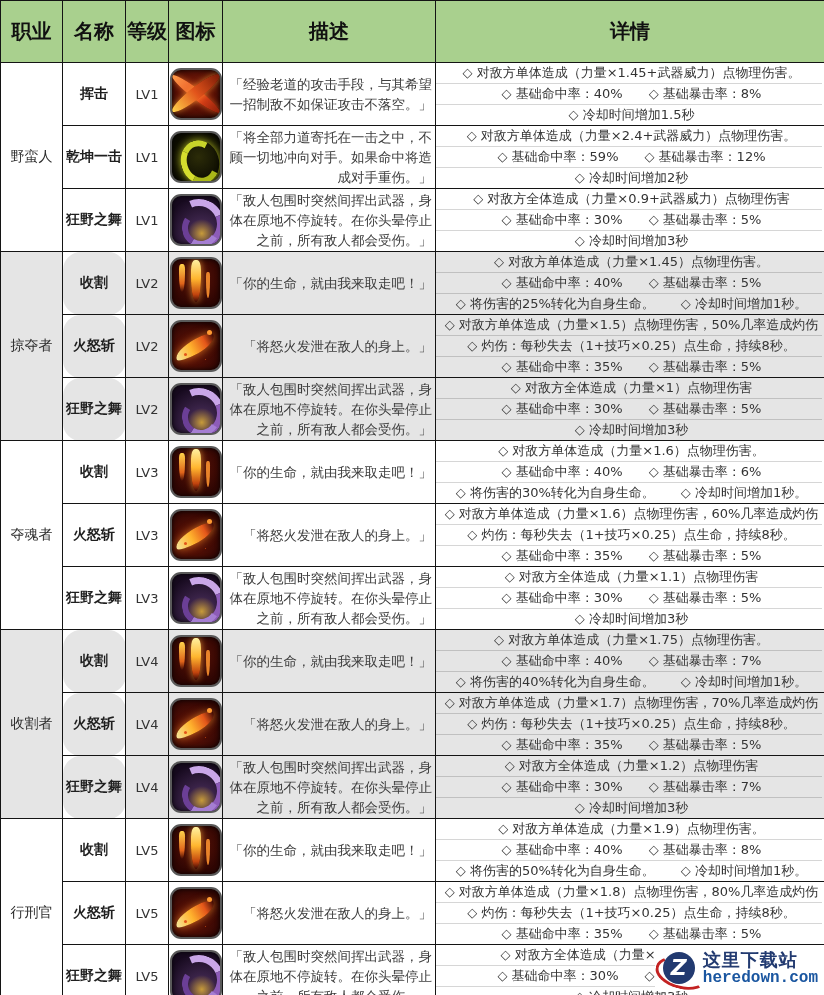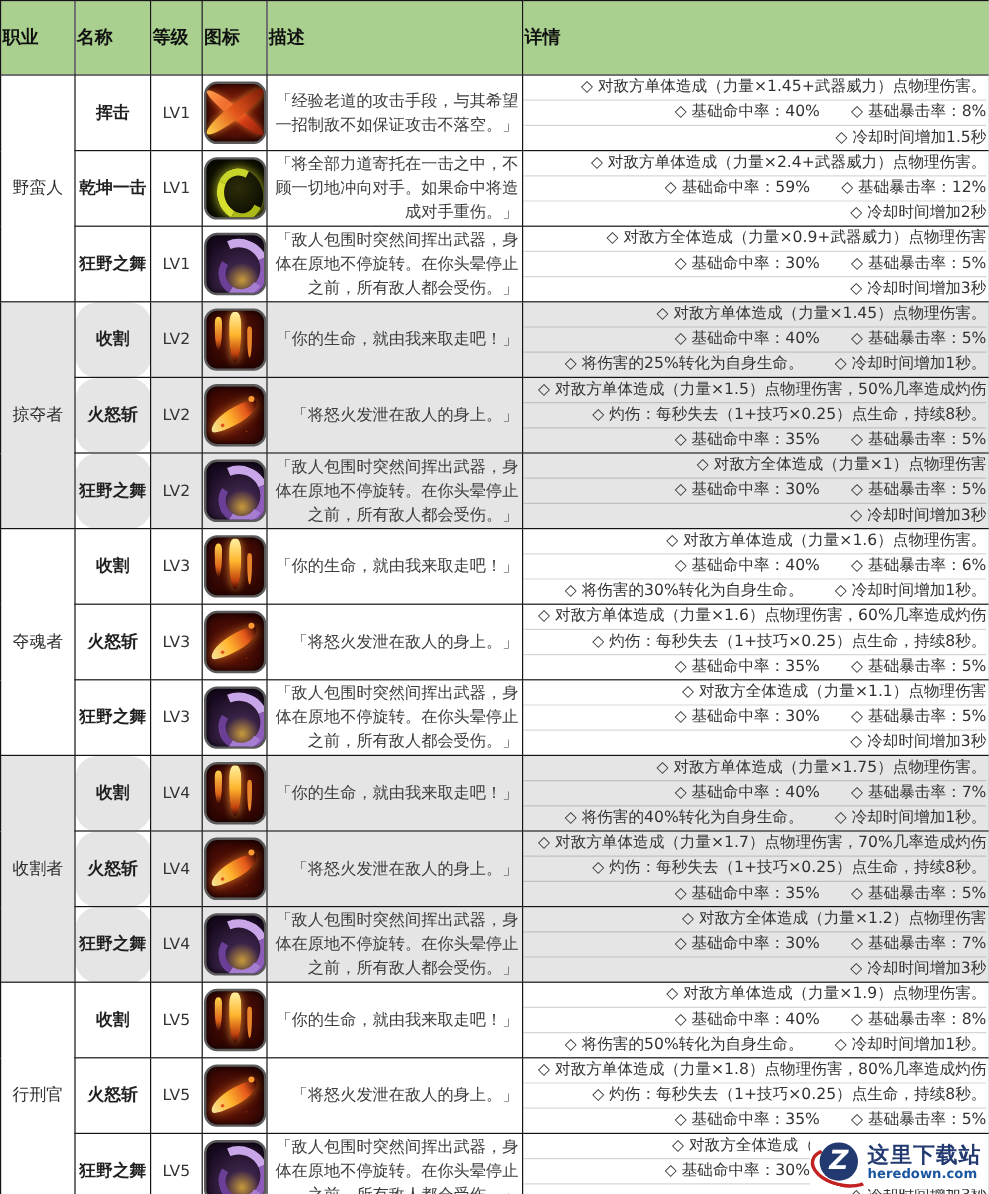--- a/index.html
+++ b/index.html
@@ -3,29 +3,29 @@
 <meta charset="utf-8">
 <style>
   html,body{margin:0;padding:0;background:#fff;}
   body{font-family:"DejaVu Sans","Liberation Sans",sans-serif;}
   .page{position:relative;width:824px;height:995px;background:#fff;overflow:hidden;}
   table.grid{border-collapse:collapse;table-layout:fixed;width:824px;}
   table.grid td,table.grid th{border:1px solid #141414;box-sizing:border-box;overflow:hidden;}
   table.grid{border-bottom:2px solid #000;}
   tr.hrow{height:62px;}
   tr.drow{height:62px;}
-  th{background:#a9d08e;font-size:15px;font-weight:bold;color:#111;text-align:left;vertical-align:middle;}
+  th{background:#a9d08e;font-size:20px;font-weight:bold;color:#111;text-align:center;vertical-align:middle;}
   .band-w td{background:#ffffff;}
   .band-g td{background:#e5e5e5;}
   .c-class{text-align:center;vertical-align:middle;font-size:14px;color:#2d2d2d;}
   .c-name{text-align:center;vertical-align:middle;font-size:14px;font-weight:bold;color:#1f1f1f;border-radius:18px;}
   .c-level{text-align:center;vertical-align:middle;font-size:13px;color:#333;}
   .c-icon{text-align:center;vertical-align:middle;padding:0;}
   .c-desc{text-align:right;vertical-align:middle;font-size:13.5px;line-height:20px;color:#3d3d3d;padding:1px 3px 1px 5px;}
-  .c-detail{text-align:right;vertical-align:middle;padding:0 2px 0 0;}
+  .c-detail{text-align:center;vertical-align:middle;padding:0 2px 0 0;}
   .dl{font-size:13px;line-height:20px;padding-left:5px;color:#333;white-space:nowrap;}
   .dl + .dl{border-top:1px solid rgba(0,0,0,0.16);}
 
   
   .icon{width:48px;height:48px;border:2px solid #5a5a5a;border-radius:11px;margin:0 auto;position:relative;overflow:hidden;box-shadow:inset 0 0 5px rgba(0,0,0,.85);}
   .i-slash{background:radial-gradient(circle at 50% 45%,#8a2410 0%,#5c1206 48%,#2b0602 100%);}
   .i-slash::before{content:"";position:absolute;left:-6px;right:-6px;top:19px;height:10px;border-radius:50%;
     background:linear-gradient(90deg,#ff9c4a,#e2441a 60%,#8a1e08);transform:rotate(38deg);box-shadow:0 0 6px rgba(255,120,40,.7);}
   .i-slash::after{content:"";position:absolute;left:-6px;right:-6px;top:17px;height:12px;border-radius:50%;
     background:linear-gradient(90deg,#ffd24a,#e2541b 50%,#7a1a06);transform:rotate(-38deg);box-shadow:0 0 6px rgba(255,160,50,.7);}
@@ -54,21 +54,21 @@
 
   
   .watermark{position:absolute;right:2px;bottom:4px;display:flex;align-items:center;background:#fff;padding:2px 4px 2px 2px;}
   .wm-logo{position:relative;width:44px;height:40px;flex:0 0 auto;}
   .wm-circle{position:absolute;left:6px;top:3px;width:32px;height:32px;border-radius:50%;background:#223a70;
     color:#fff;font-weight:bold;font-style:italic;font-size:22px;line-height:32px;text-align:center;}
   .wm-swoosh{position:absolute;left:-2px;top:8px;width:48px;height:26px;border:3px solid transparent;
     border-bottom:3px solid #c32222;border-left:3px solid #c32222;border-radius:50%;transform:rotate(14deg);}
   .wm-text{margin-left:2px;line-height:1.05;}
   .wm-cn{font-size:18px;font-weight:bold;color:#223a70;letter-spacing:1px;}
-  .wm-en{font-size:11px;font-weight:bold;color:#1a56a0;}
+  .wm-en{font-size:16px;font-weight:bold;color:#1a56a0;font-family:Liberation Mono, monospace;}
 </style>
 </head>
 <body>
 
 <div class="page">
 <table class="grid">
   <colgroup>
     <col style="width:62px">
         <col style="width:63px">
         <col style="width:43px">

